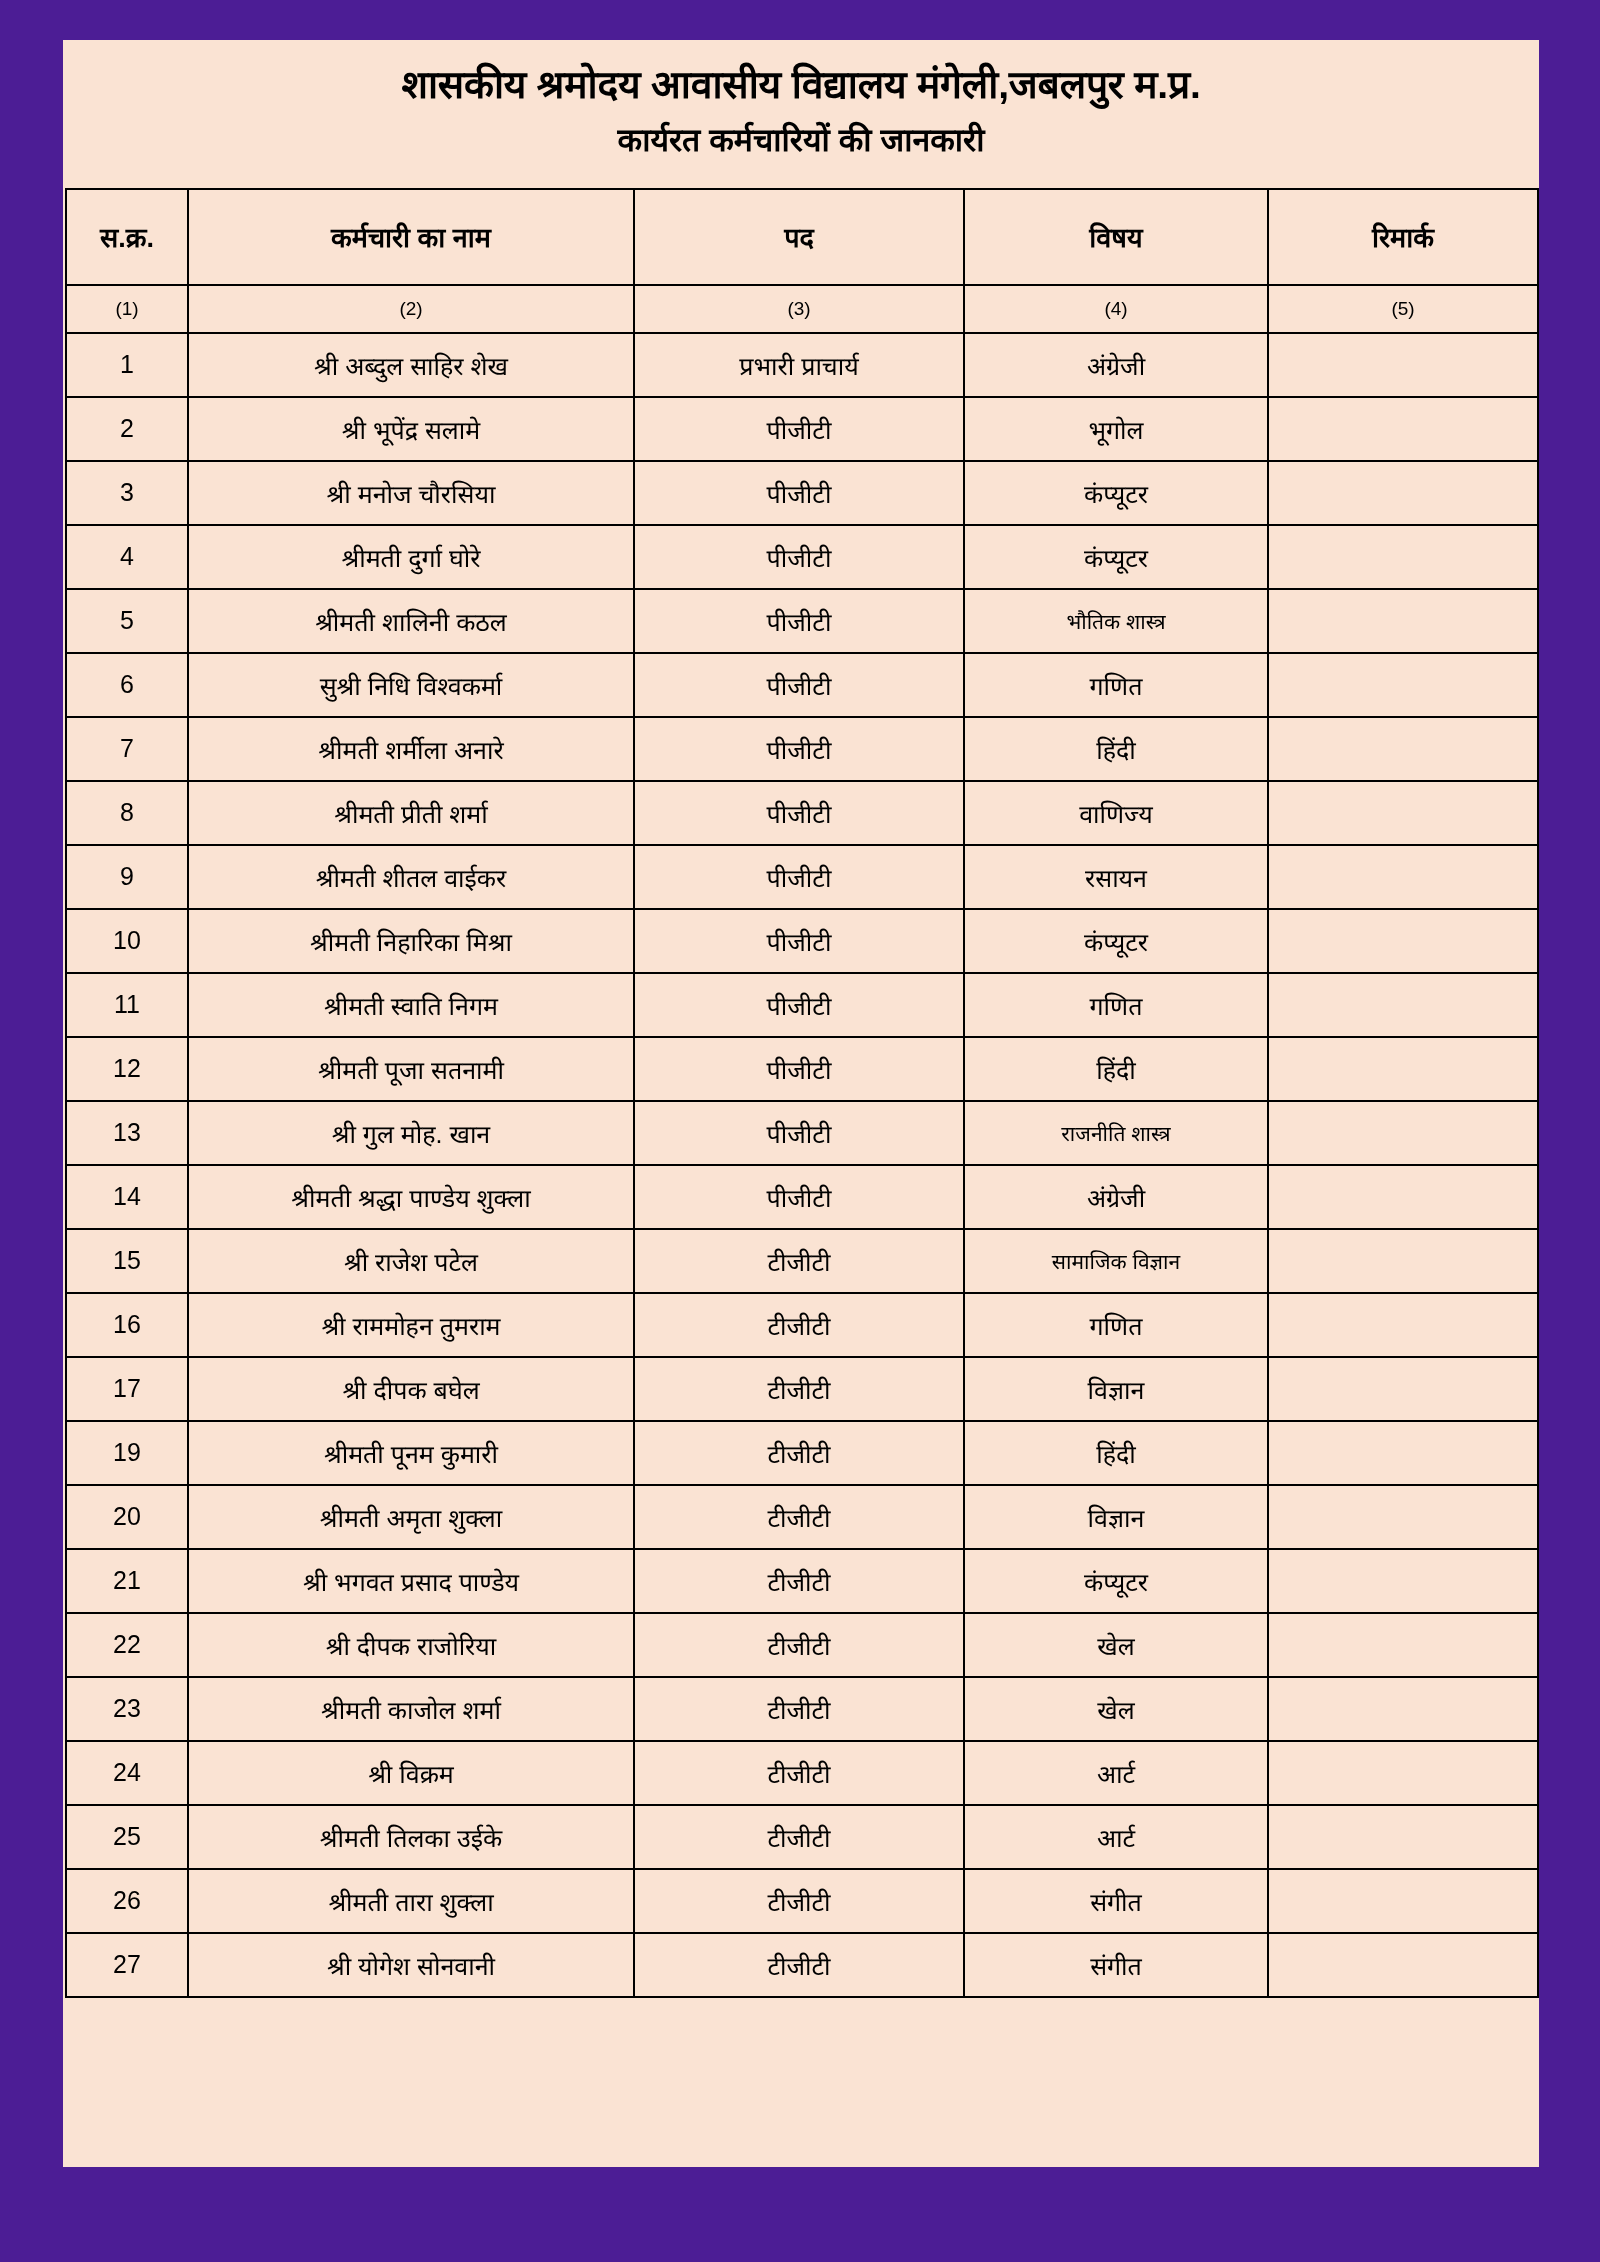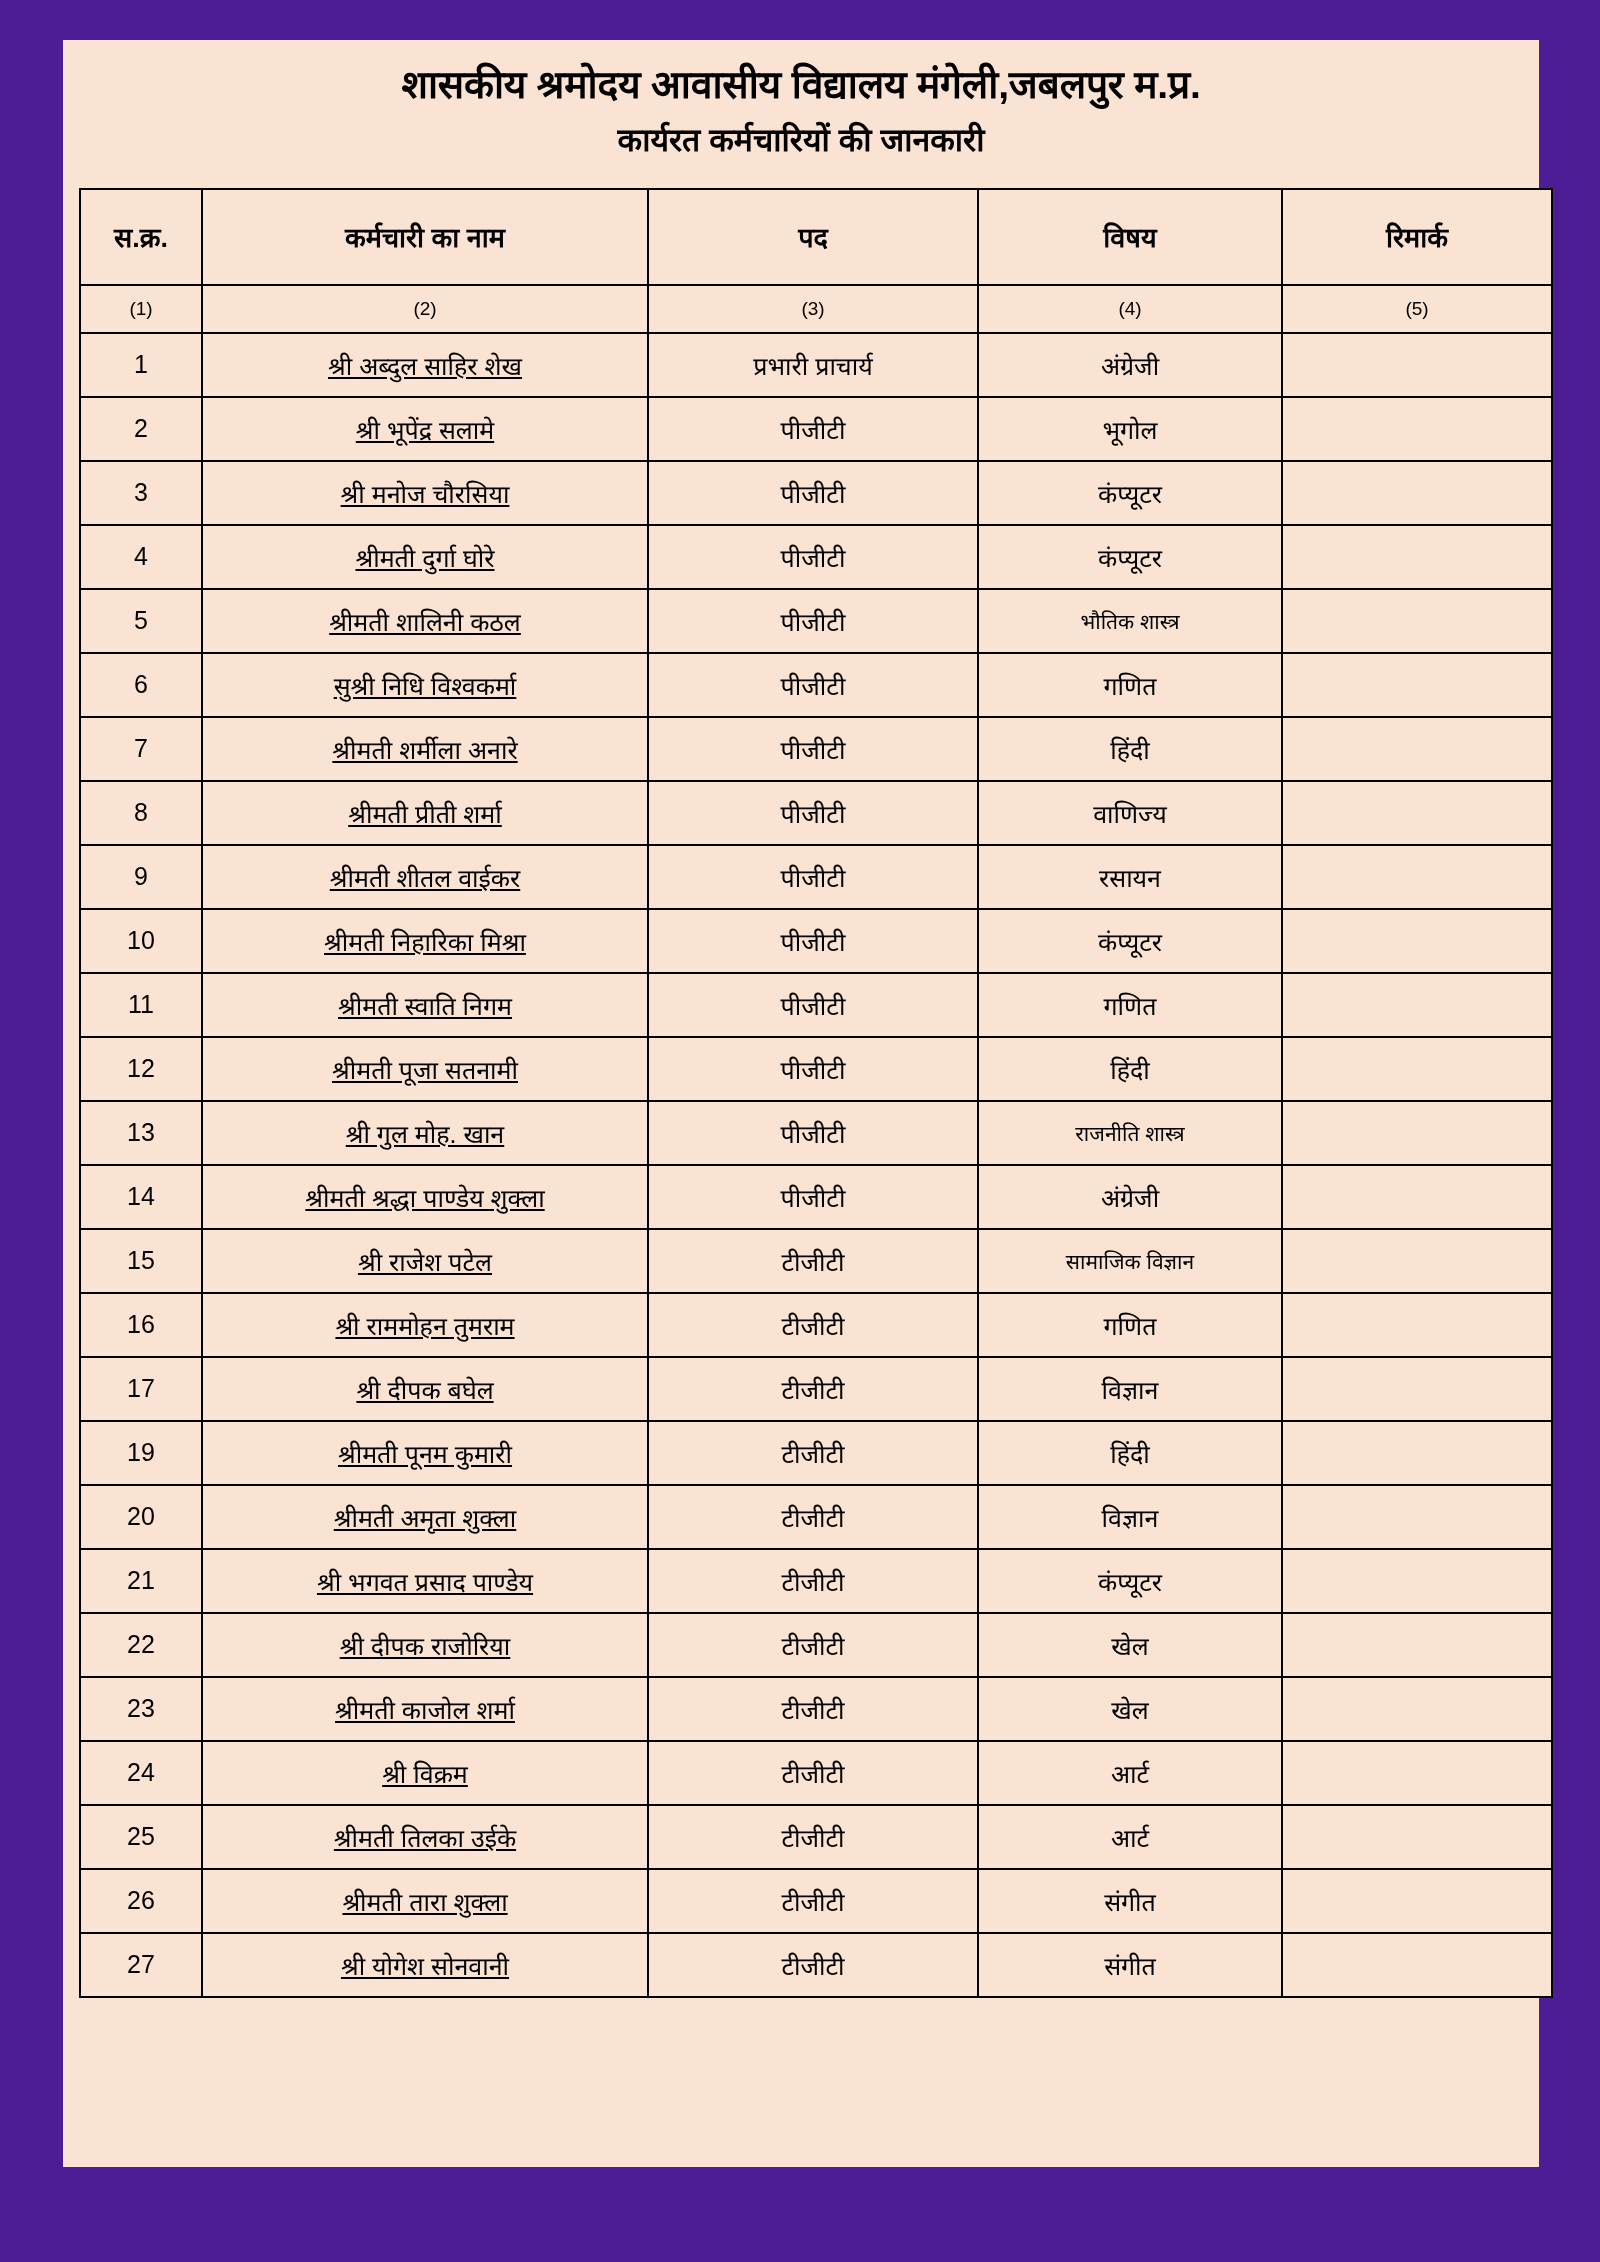--- a/index.html
+++ b/index.html
@@ -39,21 +39,20 @@
     font-size: 32px;
     font-weight: bold;
     color: #000000;
     padding-top: 14px;
     padding-bottom: 28px;
     line-height: 1.18;
     font-family: "Liberation Sans", "DejaVu Sans", sans-serif;
   }
   .table-wrap {
     padding: 0 2px;
-    margin-left: 14px;
   }
   table.staff {
     border-collapse: collapse;
     width: 1472px;
     margin: 0 auto;
     table-layout: fixed;
     background: #fae3d3;
   }
   table.staff td, table.staff th {
     border: 2.2px solid #000000;
@@ -78,21 +77,21 @@
   tr.numrow td {
     height: 48px;
     font-size: 19px;
     font-weight: normal;
   }
   tbody tr.datarow td {
     height: 64px;
     font-size: 25px;
   }
   td.sno { font-size: 21px; }
-  td.name { font-size: 25px; text-decoration: underline; }
+  td.name { font-size: 25px; }
   td.post { font-size: 25px; }
   td.subj { font-size: 24px; }
   td.subj.long { font-size: 21px; text-align: center; }
   td.remark { font-size: 24px; }
 </style>
 </head>
 <body>
 
 <div class="page">
   <div class="sheet">

